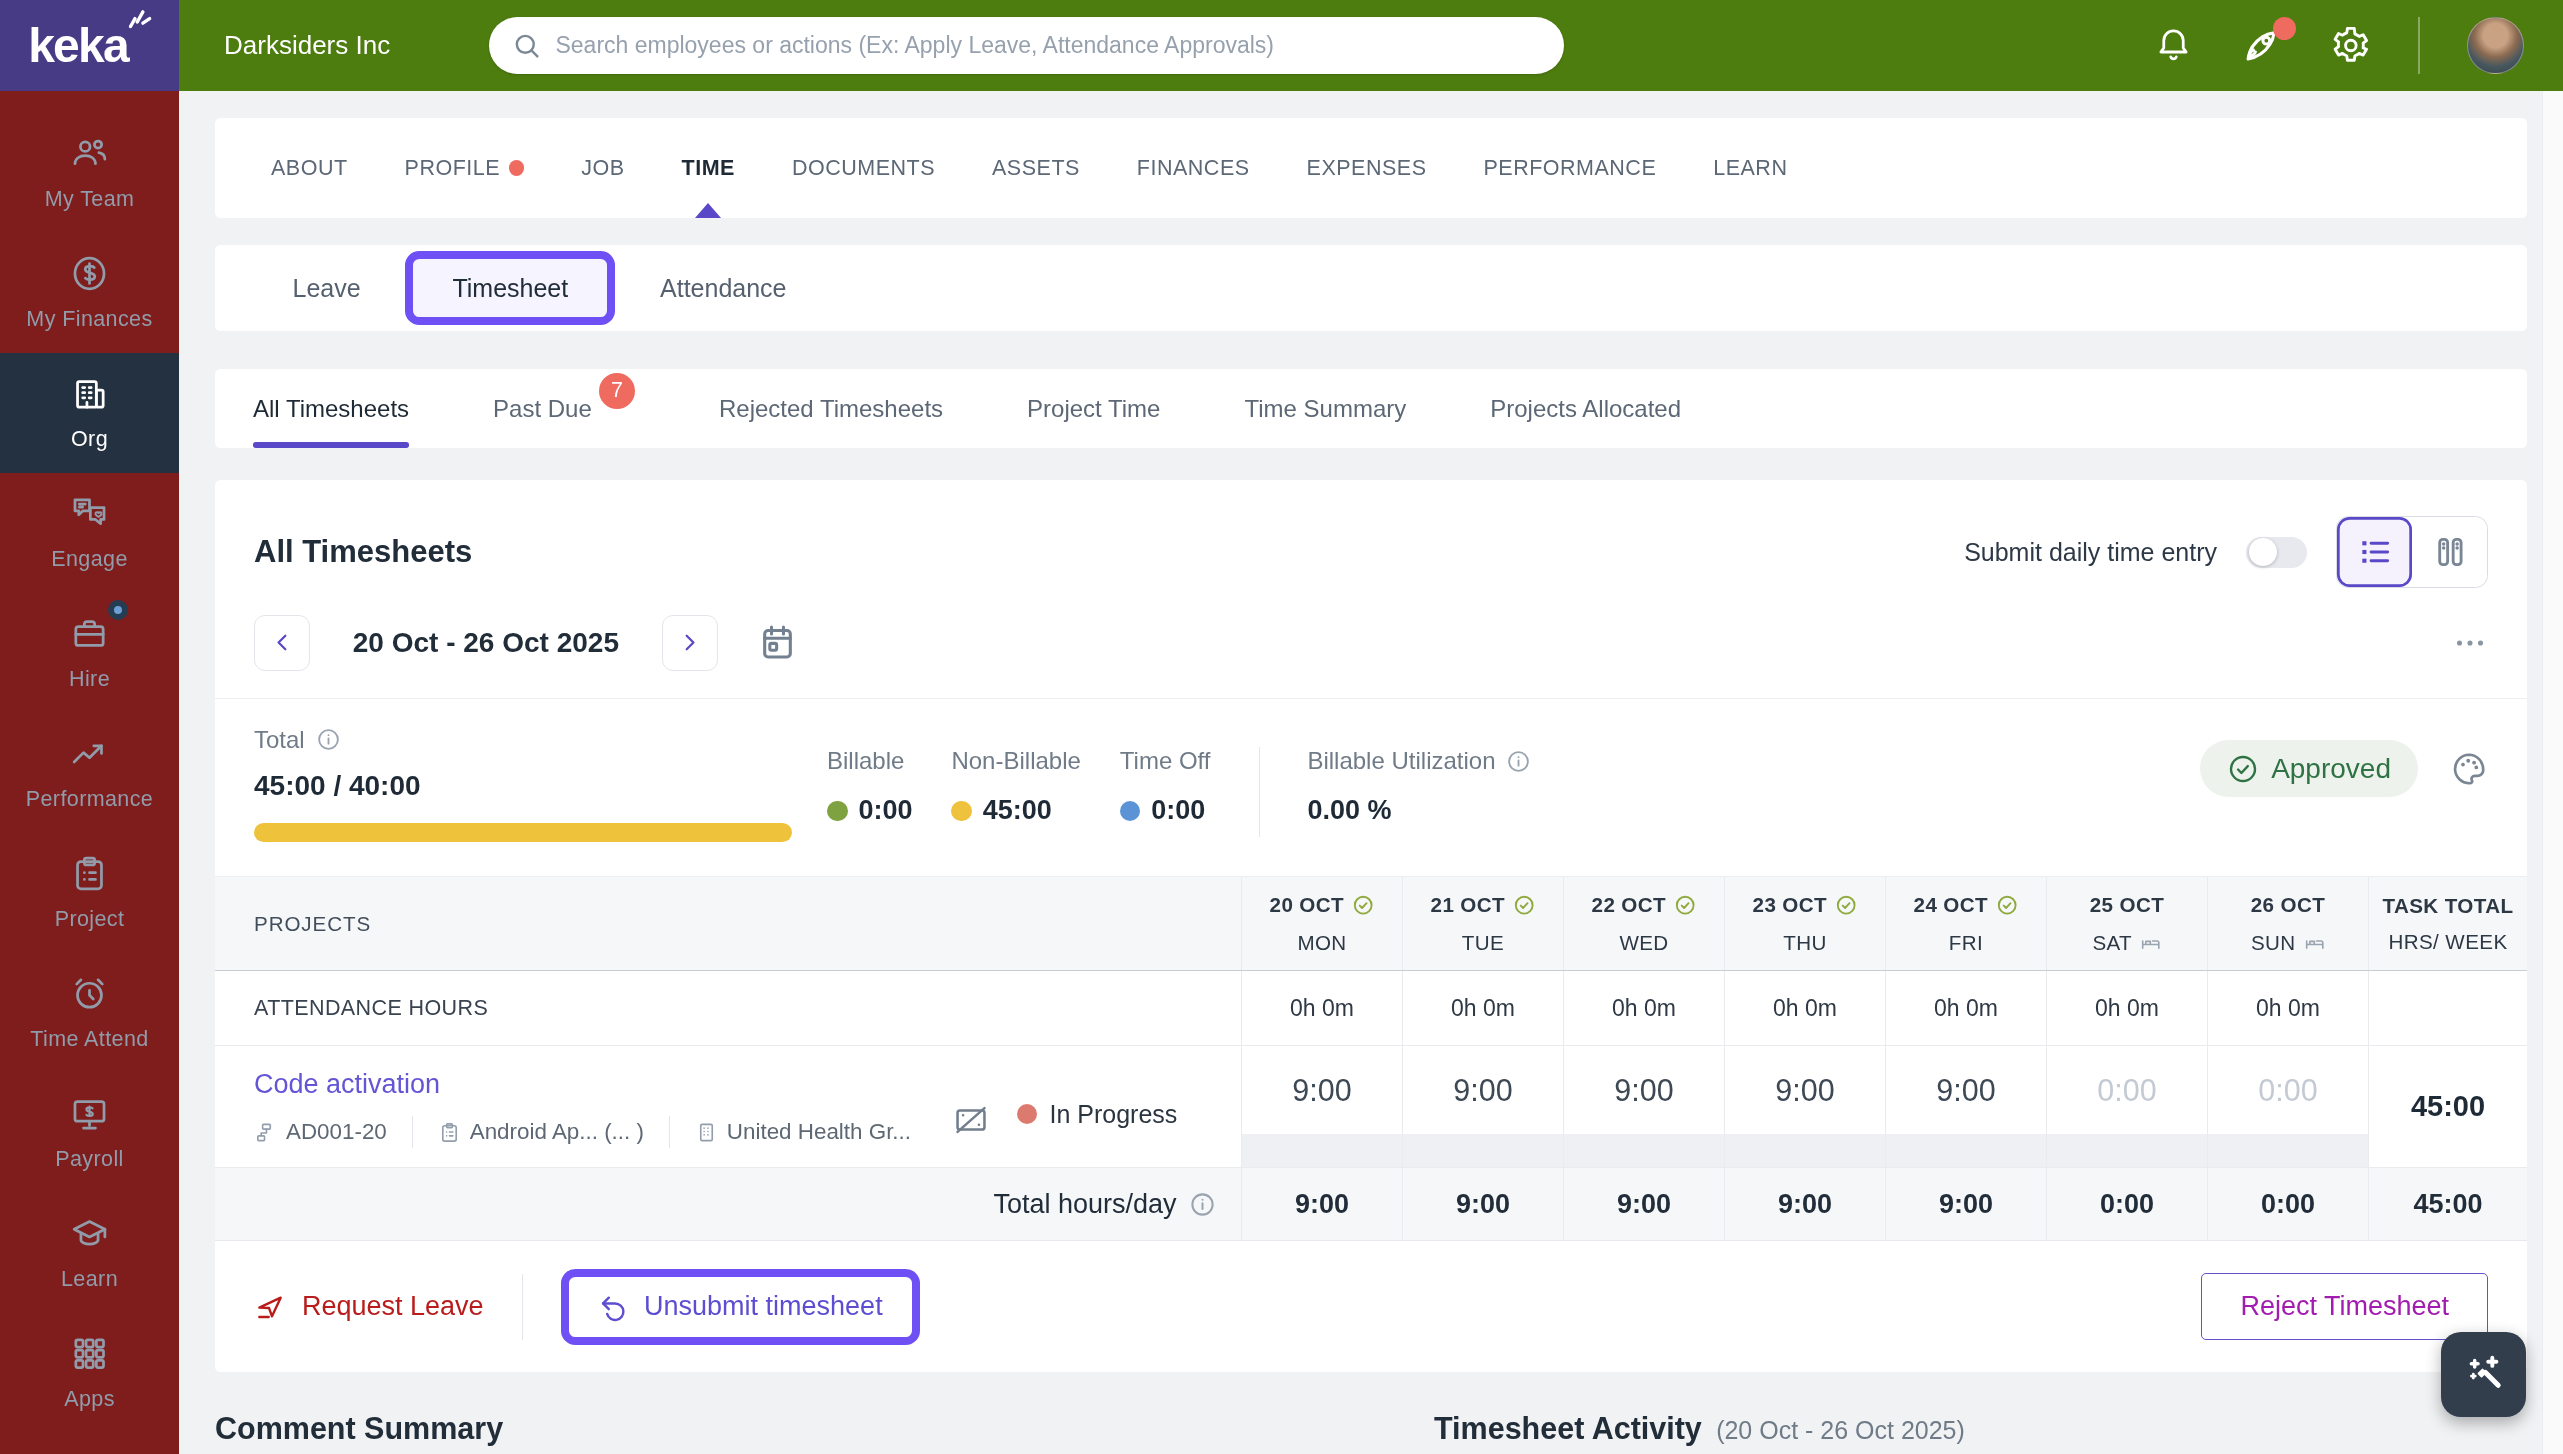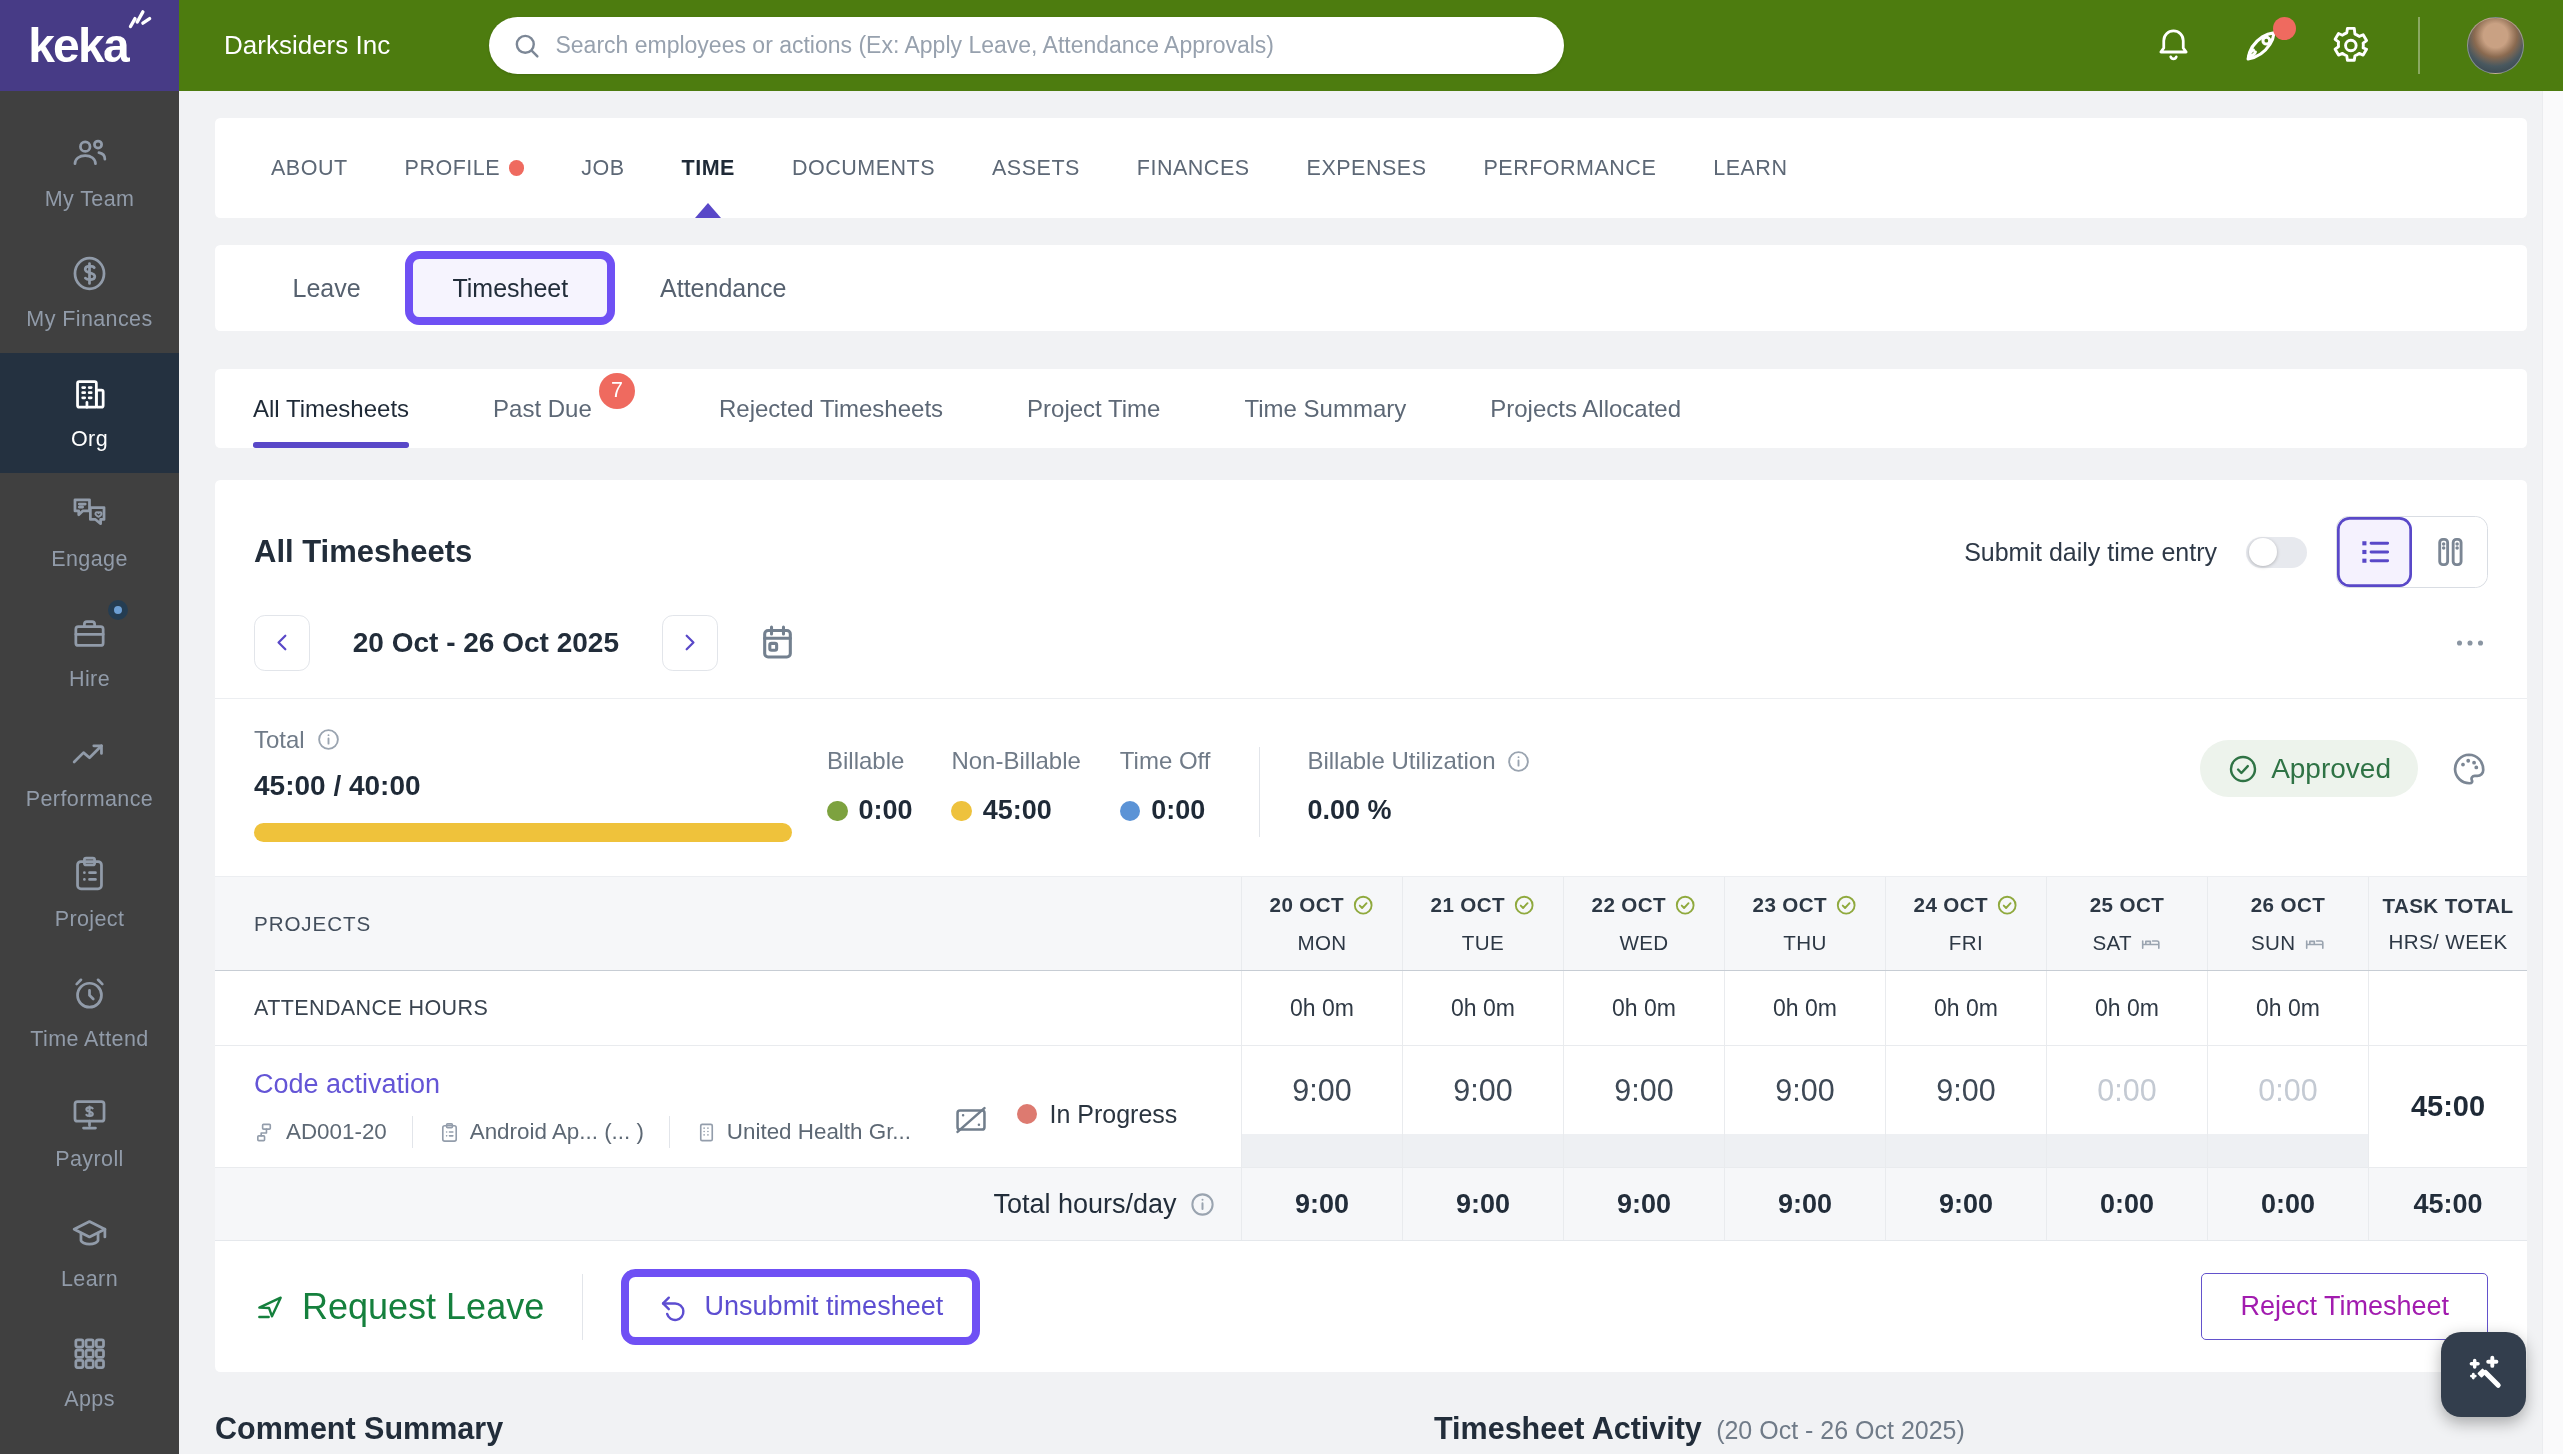--- a/index.html
+++ b/index.html
@@ -19,21 +19,21 @@
   .search input::placeholder{color:#97a1ae}
   .topbar-right{margin-left:auto;display:flex;align-items:center;gap:47px;padding-right:39px}
   .tb-icon{color:#fff;position:relative;cursor:pointer}
   .tb-badge{position:absolute;top:-7.2px;right:-12.5px;width:23px;height:23px;border-radius:50%;background:#ef6a5f}
   .tb-divider{width:1.8px;height:57px;background:rgba(255,255,255,.35)}
   .avatar{width:57px;height:57px;border-radius:50%;cursor:pointer;border:1.8px solid rgba(255,255,255,.35);
     background:radial-gradient(circle at 50% 32%,#c9a183 26%,#8a6a50 46%,#49585f 66%,#2e3c44 100%)}
 
   
   .body-row{display:flex;height:1364px}
-  .sidebar{width:179px;flex:none;background:#404040;display:flex;flex-direction:column;padding-top:21.5px}
+  .sidebar{width:179px;flex:none;background:#7f1d1d;display:flex;flex-direction:column;padding-top:21.5px}
   .side-item{height:120px;flex:none;display:flex;flex-direction:column;align-items:center;justify-content:center;gap:13.4px;color:#919ba9;cursor:pointer}
   .side-item.active{background:#243140;color:#fff}
   .s-label{font-size:21.5px;letter-spacing:0.4px;white-space:nowrap}
   .icon-wrap{position:relative}
   .hire-badge{position:absolute;top:-12.5px;right:-18px;width:20px;height:20px;border-radius:50%;background:#6d9fd4;border:6.3px solid #253d52}
 
   .main{flex:1;min-width:0;padding:27px 36px 0}
   .card{background:#fff;border-radius:5.4px}
 
   
@@ -123,21 +123,21 @@
   .proj-strip{height:33px;background:#eef0f3}
   .proj-total{flex:1;border-left:0.9px solid #e9ebee;display:flex;align-items:center;justify-content:center;font-size:29px;font-weight:bold;color:#1f2a37}
 
   .totals-row{height:73px;background:#f6f7f9;border-bottom:0.9px solid #e5e8ec}
   .totals-row .cell-day,.totals-row .cell-total{justify-content:center}
   .totals-label-cell{width:1026px;flex:none;display:flex;align-items:center;justify-content:flex-end;gap:12.5px;padding-right:25px}
   .totals-label{font-size:27px;font-weight:normal;color:#222d3a}
   .totals-val{font-size:27px;font-weight:bold;color:#222d3a}
 
   .actions-row{height:131px;display:flex;align-items:center;padding:0 39px}
-  .action-link{display:flex;align-items:center;gap:16px;color:#15803d;font-size:36px;cursor:pointer;white-space:nowrap}
+  .action-link{display:flex;align-items:center;gap:16px;color:#b91c1c;font-size:27px;cursor:pointer;white-space:nowrap}
   .action-sep{width:0.9px;height:66px;background:#e2e5ea;margin:0 38px}
   .unsubmit-annot{border:8px solid #6f50f4;border-radius:14.3px;padding:14.3px 29px;display:flex;align-items:center;gap:16px;color:#5d4ed1;font-size:27px;cursor:pointer;background:#fff;white-space:nowrap}
   .reject-btn{margin-left:auto;border:1.8px solid #6352cc;border-radius:5px;color:#a21caf;font-size:27px;padding:17px 38px;background:#fff;cursor:pointer;font-family:inherit;white-space:nowrap}
 
   
   .bottom-row{display:flex;gap:90px}
   .bs-left{width:1129px;flex:none}
   .bs-title{font-size:30.5px;font-weight:bold;color:#222d3a}
   .bs-right{flex:1;min-width:0}
   .act-head{display:flex;align-items:baseline;gap:14.3px}

